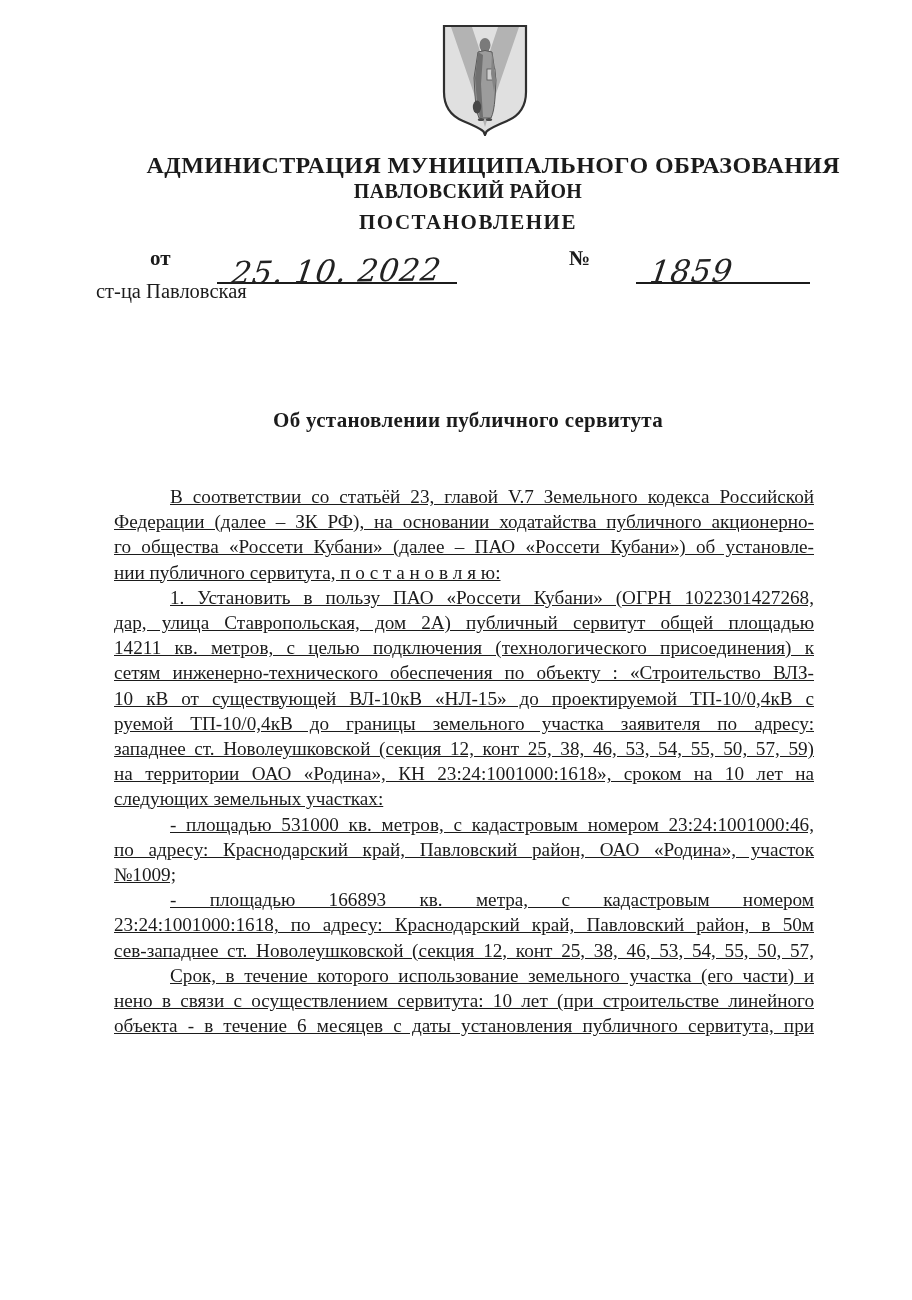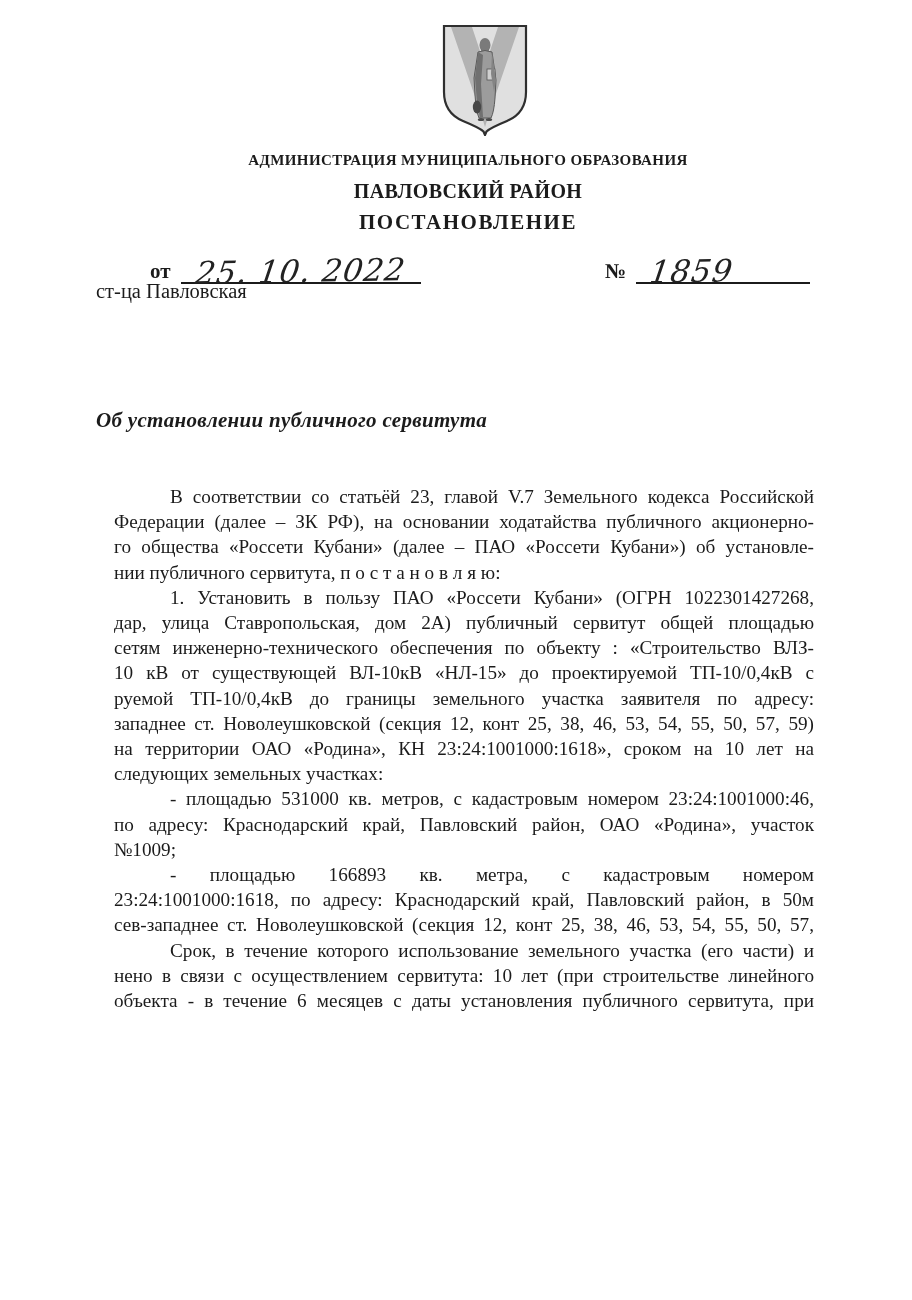--- a/index.html
+++ b/index.html
@@ -15,23 +15,23 @@
   .emblem {
     position: absolute;
     left: 438px;
     top: 22px;
     width: 94px;
     height: 114px;
   }
   .org-line1 {
     position: absolute;
     top: 152px; left: 96px; width: 744px;
-    text-align: center;
+    text-align: right;
     font-weight: bold;
-    font-size: 15px;
+    font-size: 24px;
     letter-spacing: 0.4px;
   }
   .org-line2 {
     position: absolute;
     top: 180px; left: 96px; width: 744px;
     text-align: center;
     font-weight: bold;
     font-size: 20px;
     letter-spacing: 0.4px;
   }
@@ -40,24 +40,25 @@
     top: 210px; left: 96px; width: 744px;
     text-align: center;
     font-weight: bold;
     font-size: 21px;
     letter-spacing: 1.5px;
   }
   .date-row {
     position: absolute;
     top: 246px; left: 150px; width: 660px;
     display: flex;
-    align-items: flex-end;
+    align-items: flex-start;
     font-size: 21px;
     font-weight: bold;
     height: 38px;
+    gap: 36px;
   }
   .hw-slot {
     border-bottom: 2px solid #1b1b1b;
     height: 36px;
     display: flex;
     align-items: flex-end;
     justify-content: center;
     overflow: visible;
   }
   .slot-date { width: 240px; margin-left: 10px; }
@@ -79,36 +80,37 @@
   }
   .place-line {
     position: absolute;
     top: 280px; left: 96px; width: 690px;
     text-align: left;
     font-size: 20.5px;
   }
   .doc-title {
     position: absolute;
     top: 408px; left: 96px; width: 744px;
+    text-align: center;
     font-weight: bold;
     font-size: 21px;
     letter-spacing: 0.3px;
-    font-style: italic;
   }
   .doc-body {
     position: absolute;
     top: 484px; left: 114px; width: 700px;
     font-size: 19.2px;
     line-height: 25.2px;
   }
   .para { margin: 0; }
   .line {
     text-align: justify;
     text-align-last: justify;
     white-space: normal;
+    text-decoration: underline;
   }
   .line.ll { text-align-last: left; }
   .line.ind { text-indent: 56px; }
 </style>
 </head>
 <body>
 
 <div class="page">
 
   <svg class="emblem" viewBox="0 0 94 114" xmlns="http://www.w3.org/2000/svg">
@@ -150,20 +152,21 @@
   <div class="doc-body">
       <div class="para">
         <div class="line ind">В соответствии со статьёй 23, главой V.7 Земельного кодекса Российской</div>
         <div class="line">Федерации (далее – ЗК РФ), на основании ходатайства публичного акционерно-</div>
         <div class="line">го общества «Россети Кубани» (далее – ПАО «Россети Кубани») об установле-</div>
         <div class="line ll">нии публичного сервитута, п о с т а н о в л я ю:</div>
       </div>
       <div class="para">
         <div class="line ind">1. Установить в пользу ПАО «Россети Кубани» (ОГРН 1022301427268,</div>
         <div class="line">дар, улица Ставропольская, дом 2А) публичный сервитут общей площадью</div>
+        <div class="line">14211 кв. метров, с целью подключения (технологического присоединения) к</div>
         <div class="line">сетям инженерно-технического обеспечения по объекту : «Строительство ВЛЗ-</div>
         <div class="line">10 кВ от существующей ВЛ-10кВ «НЛ-15» до проектируемой ТП-10/0,4кВ с</div>
         <div class="line">руемой ТП-10/0,4кВ до границы земельного участка заявителя по адресу:</div>
         <div class="line">западнее ст. Новолеушковской (секция 12, конт 25, 38, 46, 53, 54, 55, 50, 57, 59)</div>
         <div class="line">на территории ОАО «Родина», КН 23:24:1001000:1618», сроком на 10 лет на</div>
         <div class="line ll">следующих земельных участках:</div>
       </div>
       <div class="para">
         <div class="line ind">- площадью 531000 кв. метров, с кадастровым номером 23:24:1001000:46,</div>
         <div class="line">по адресу: Краснодарский край, Павловский район, ОАО «Родина», участок</div>

